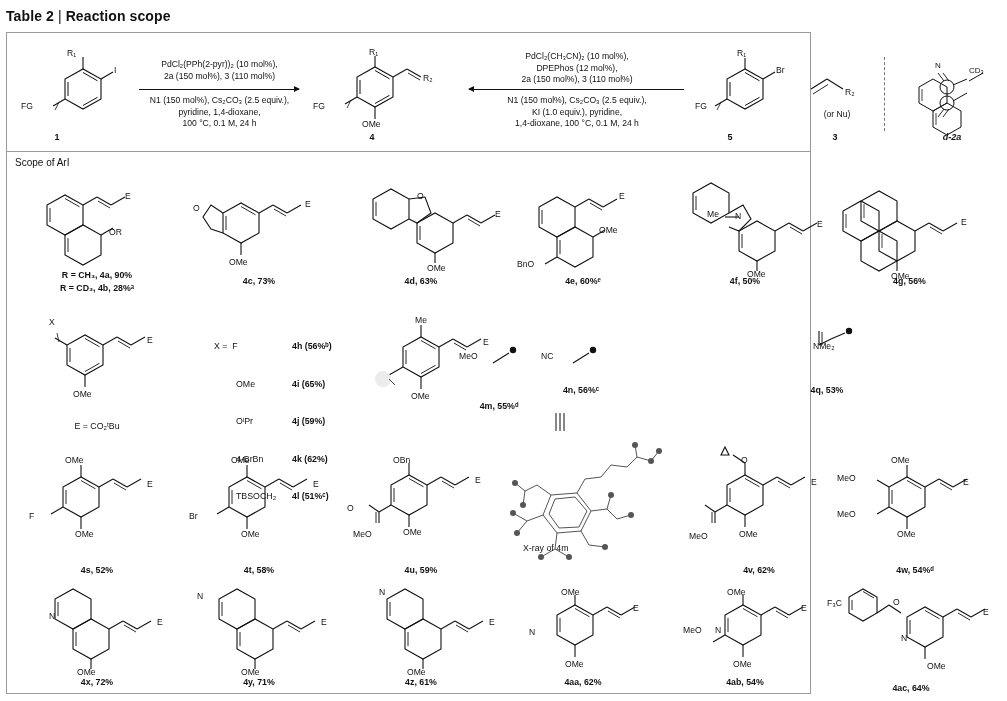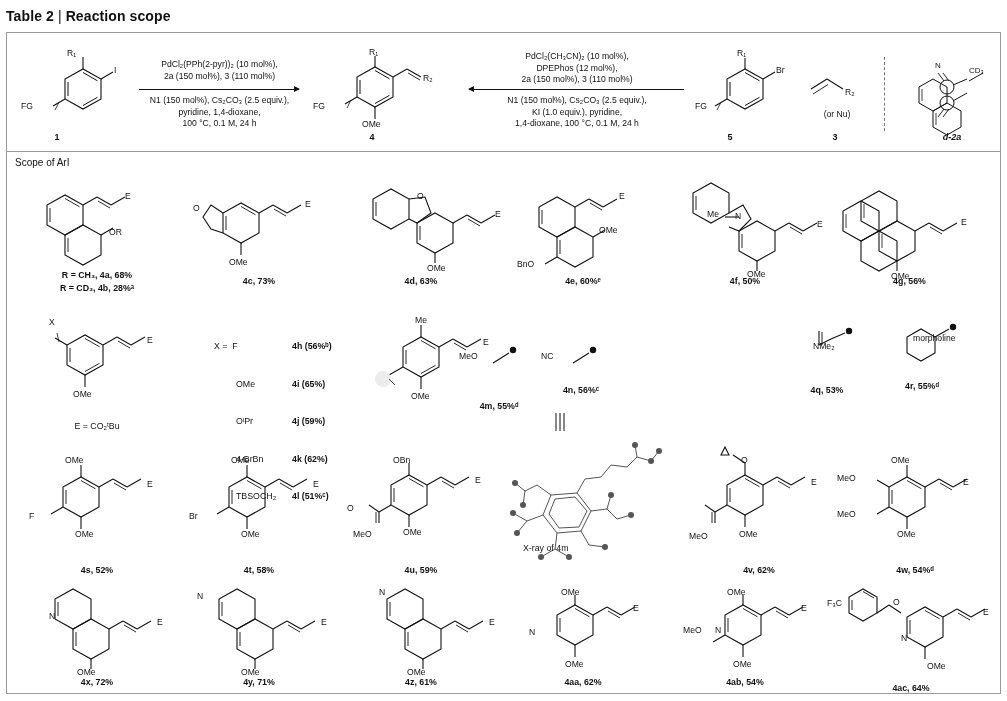--- a/index.html
+++ b/index.html
@@ -12,21 +12,21 @@
   }
   .page{position:relative;width:1007px;height:701px;}
 
   .title{
     position:absolute;left:6px;top:8px;
     font-size:14px;font-weight:bold;letter-spacing:.1px;
   }
   .title .bar{display:inline-block;margin:0 4px;font-weight:normal;}
 
   .frame{
-    position:absolute;left:6px;top:32px;width:995px;height:662px;
+    position:absolute;left:6px;top:32px;width:805px;height:662px;
     border:1px solid #9a9a9a;box-sizing:border-box;
   }
   .hr{position:absolute;left:0;width:100%;height:1px;background:#9a9a9a;}
   .hr.r1{top:118px;}
 
   .scope-label{
     position:absolute;left:8px;top:124px;font-size:10px;color:#111;
   }
 
   
@@ -181,21 +181,21 @@
         <line x1="41" y1="63" x2="41" y2="77" stroke="#111" stroke-width=".9"></line>
         <line x1="38" y1="23.5" x2="52.5" y2="31.8" stroke="#111" stroke-width=".9"></line>
         <line x1="56" y1="30" x2="70" y2="22" stroke="#111" stroke-width="1.1"></line>
         <line x1="70" y1="22" x2="84" y2="30" stroke="#111" stroke-width="1.1"></line>
         <line x1="71" y1="26" x2="83" y2="33" stroke="#111" stroke-width=".9"></line>
         <line x1="84" y1="30" x2="98" y2="22" stroke="#111" stroke-width="1.1"></line>
         <line x1="74" y1="60" x2="86" y2="53" stroke="#111" stroke-width="1.1"></line>
       </svg>
       <div class="struct-label" style="left:108px;top:18px;">E</div>
       <div class="struct-label" style="left:92px;top:54px;">OR</div>
-      <div class="cap" style="top:97px;font-weight:bold;">R = CH₃, 4a, 68%</div>
+      <div class="cap" style="top:97px;font-weight:bold;">R = CH₃, 4a, 90%</div>
       <div class="cap" style="top:110px;font-weight:bold;">R = CD₃, 4b, 28%ᵃ</div>
     </div>
 
     <div class="cell" style="left:172px;top:140px;width:160px;height:125px;">
       <svg class="s" width="160" height="88" style="position:absolute;left:18px;top:4px;">
         <polygon points="26,36 26,56 44,66 62,56 62,36 44,26" fill="none" stroke="#111" stroke-width="1.1"></polygon>
         <line x1="29" y1="39" x2="29" y2="53" stroke="#111" stroke-width=".9"></line>
         <line x1="44" y1="29.5" x2="58.5" y2="37.8" stroke="#111" stroke-width=".9"></line>
         <path d="M26,36 L14,28 L6,40 L14,52 L26,56" fill="none" stroke="#111" stroke-width="1.1"></path>
         <line x1="62" y1="36" x2="76" y2="28" stroke="#111" stroke-width="1.1"></line>
@@ -365,29 +365,20 @@
         <line x1="22" y1="20" x2="34" y2="14" stroke="#111" stroke-width="1.1"></line>
         <line x1="22" y1="20" x2="22" y2="6" stroke="#111" stroke-width="1.1"></line>
         <line x1="25" y1="20" x2="25" y2="7" stroke="#111" stroke-width=".9"></line>
         <line x1="34" y1="14" x2="48" y2="8" stroke="#111" stroke-width="1.1"></line>
         <circle cx="52" cy="6" r="3.2" fill="#111"></circle>
       </svg>
       <div class="struct-label" style="left:26px;top:22px;">NMe₂</div>
       <div class="cap" style="top:66px;width:80px;">4q, 53%</div>
     </div>
 
-    <div class="cell" style="left:870px;top:282px;width:110px;height:115px;">
-      <svg class="s" width="100" height="60" style="position:absolute;left:12px;top:4px;">
-        <polygon points="18,18 18,34 32,42 46,34 46,18 32,10" fill="none" stroke="#111" stroke-width="1.1"></polygon>
-        <line x1="46" y1="18" x2="60" y2="10" stroke="#111" stroke-width="1.1"></line>
-        <circle cx="64" cy="8" r="3.2" fill="#111"></circle>
-      </svg>
-      <div class="struct-label" style="left:36px;top:18px;">morpholine</div>
-      <div class="cap" style="top:66px;width:90px;">4r, 55%ᵈ</div>
-    </div>
 
     <div class="cell" style="left:10px;top:420px;width:160px;height:130px;">
       <svg class="s" width="160" height="86" style="position:absolute;left:22px;top:6px;">
         <polygon points="24,28 24,48 42,58 60,48 60,28 42,18" fill="none" stroke="#111" stroke-width="1.1"></polygon>
         <line x1="27" y1="31" x2="27" y2="45" stroke="#111" stroke-width=".9"></line>
         <line x1="42" y1="21.5" x2="56.5" y2="29.8" stroke="#111" stroke-width=".9"></line>
         <line x1="42" y1="18" x2="42" y2="6" stroke="#111" stroke-width="1.1"></line>
         <line x1="24" y1="48" x2="12" y2="55" stroke="#111" stroke-width="1.1"></line>
         <line x1="42" y1="58" x2="42" y2="70" stroke="#111" stroke-width="1.1"></line>
         <line x1="60" y1="28" x2="74" y2="20" stroke="#111" stroke-width="1.1"></line>

